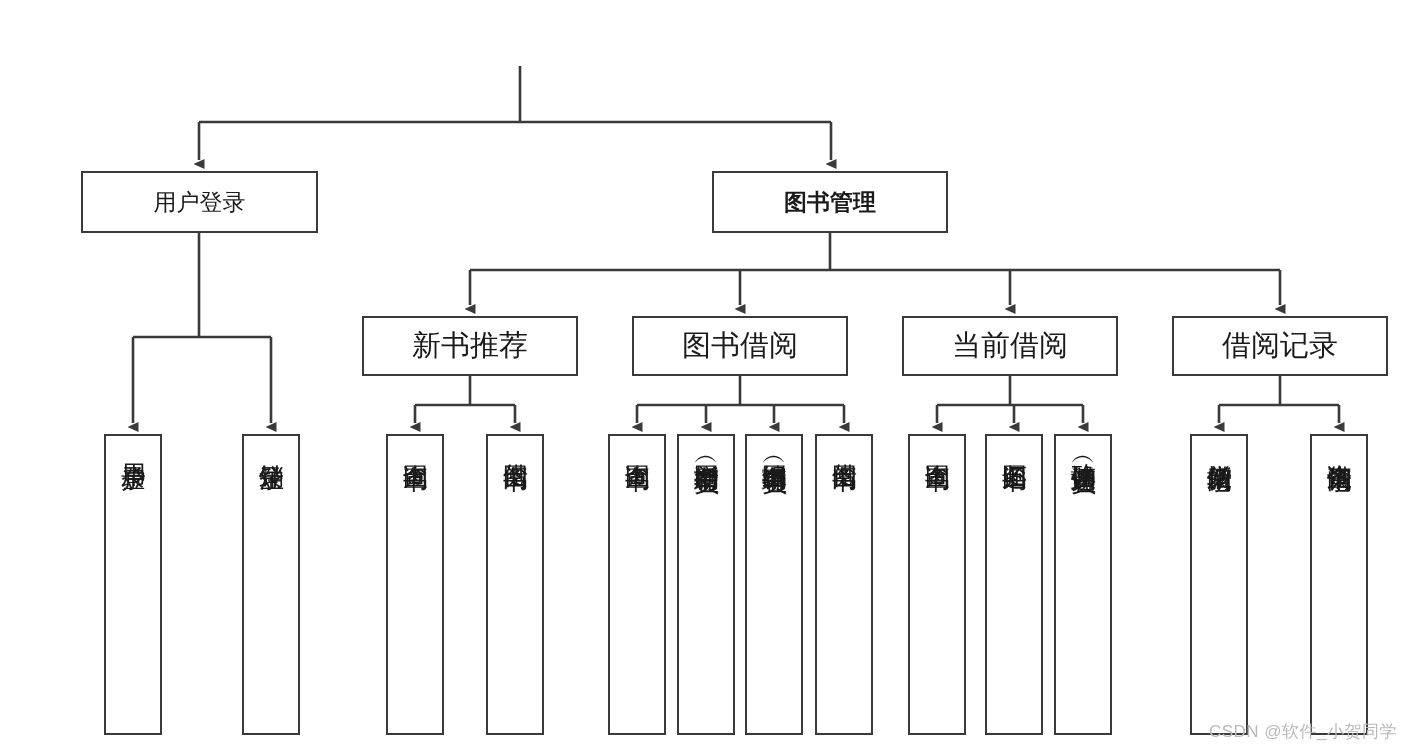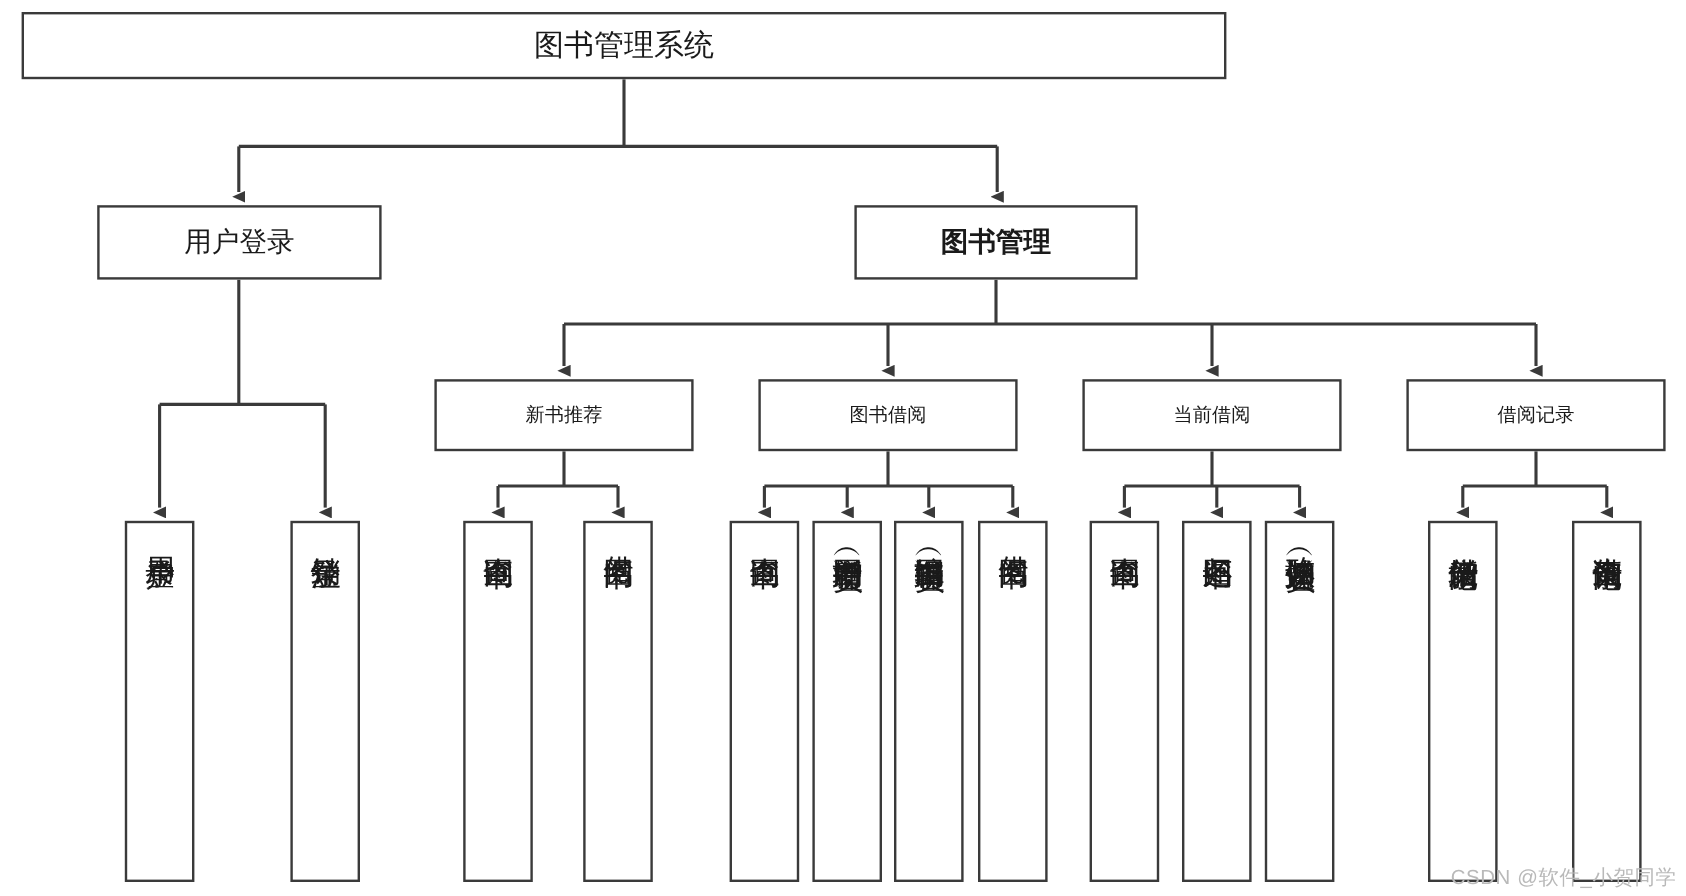--- a/index.html
+++ b/index.html
@@ -38,21 +38,21 @@
     z-index: 2;
   }
   .node .label {
     display: block;
     text-align: center;
     line-height: 1.22;
     white-space: nowrap;
   }
   .node.root .label   { font-size: 25px; }
   .node.lvl2 .label   { font-size: 23px; }
-  .node.lvl3 .label   { font-size: 16px; }
+  .node.lvl3 .label   { font-size: 29px; }
   .node.leaf {
     align-items: flex-start;
     padding-top: 8px;
   }
   .node.leaf .label {
     writing-mode: vertical-rl;
     text-orientation: upright;
     font-size: 25px;
     line-height: 1.04;
     letter-spacing: 1px;
@@ -118,23 +118,20 @@
       <path d="M1014,405 L1014,423" marker-end="url(#arrow)"></path>
       <path d="M1083,405 L1083,423" marker-end="url(#arrow)"></path>
 
       <path d="M1280,376 L1280,405"></path>
       <path d="M1219,405 L1339,405"></path>
       <path d="M1219,405 L1219,423" marker-end="url(#arrow)"></path>
       <path d="M1339,405 L1339,423" marker-end="url(#arrow)"></path>
     </g>
   </svg>
 
-  <div class="node root" style="left:18px; top:10px; width:1004px; height:56px;">
-    <span class="label">图书管理系统</span>
-  </div>
 
   <div class="node lvl2" style="left:81px; top:171px; width:237px; height:62px;">
     <span class="label">用户登录</span>
   </div>
   <div class="node lvl2" style="left:712px; top:171px; width:236px; height:62px;font-weight:bold;">
     <span class="label">图书管理</span>
   </div>
 
   <div class="node lvl3" style="left:362px; top:316px; width:216px; height:60px;">
     <span class="label">新书推荐</span>

